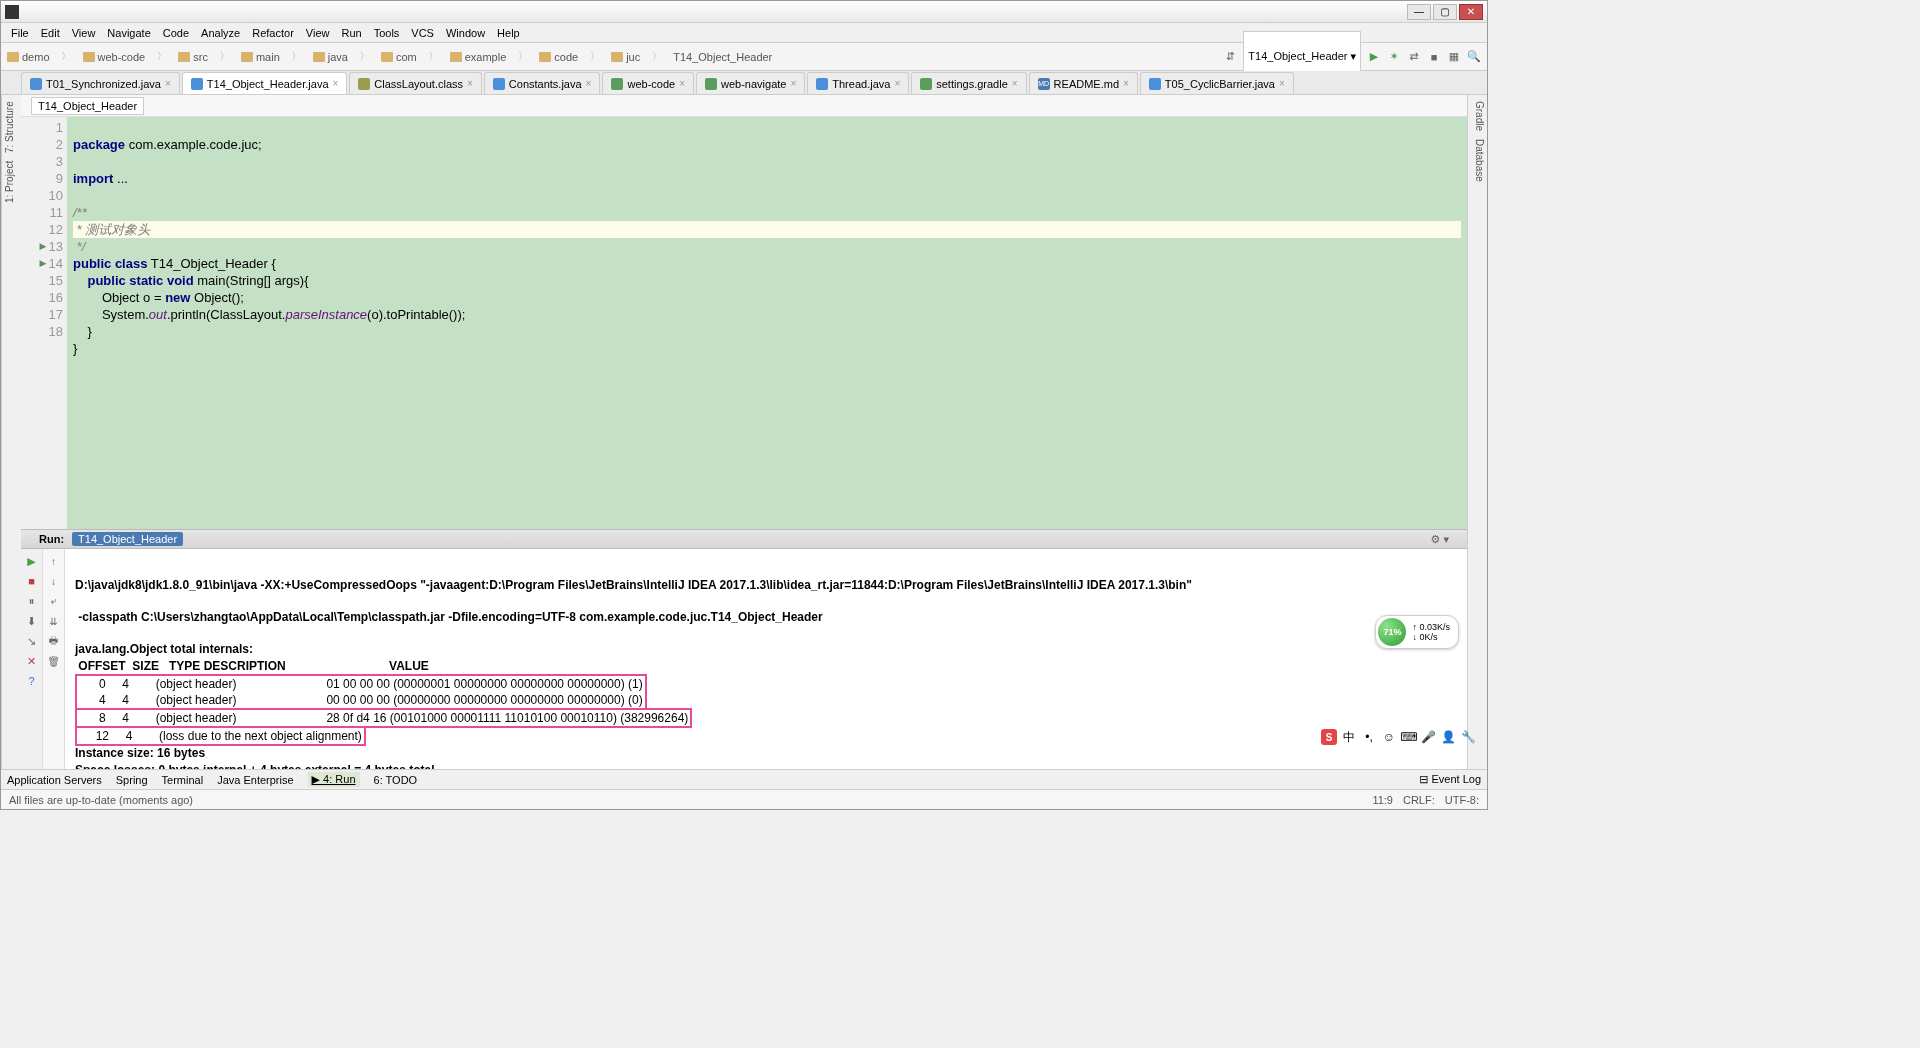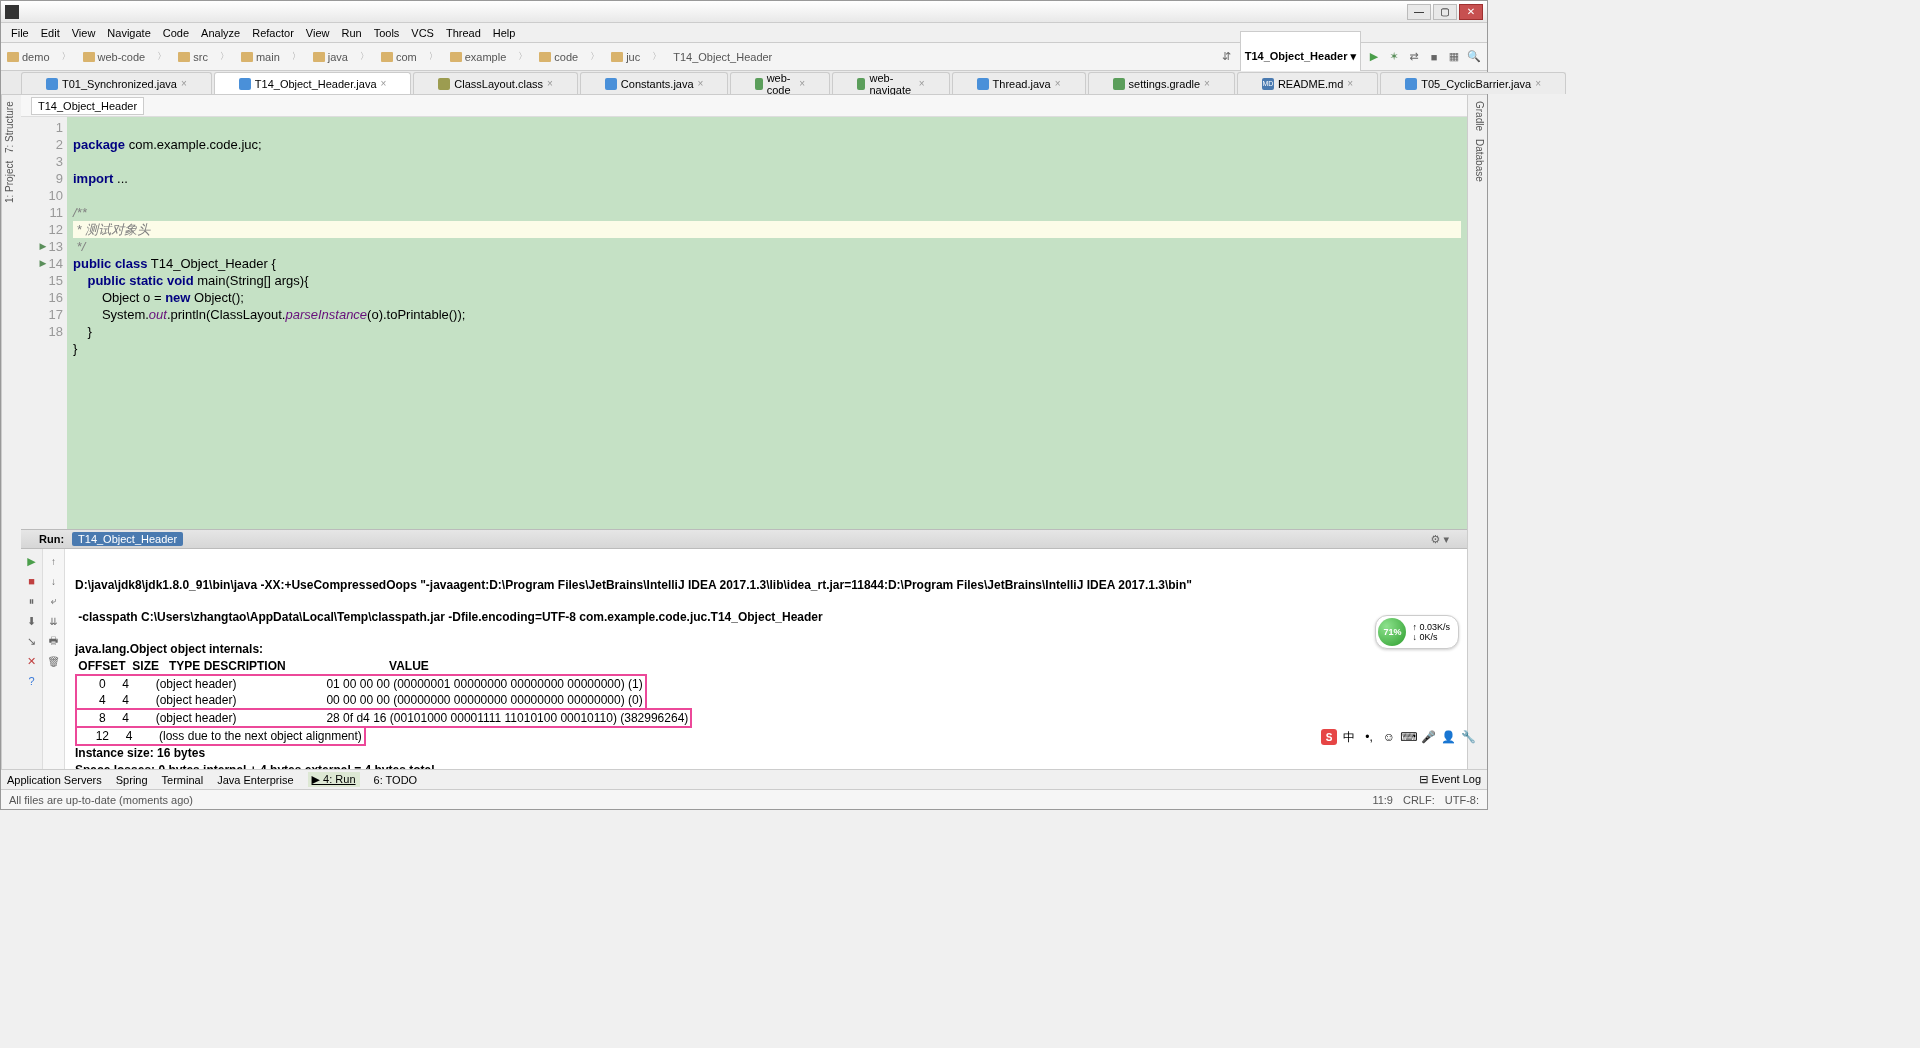--- a/index.html
+++ b/index.html
@@ -16,27 +16,27 @@
 
 .menubar { height: 20px; background: #f0f0f0; display: flex; align-items: center; padding: 0 4px; border-bottom: 1px solid #ccc; font-size: 11px; }
 .menubar span { padding: 2px 6px; cursor: pointer; }
 
 
 .navbar { height: 28px; background: #f4f4f4; display: flex; align-items: center; padding: 0 6px; border-bottom: 1px solid #ccc; font-size: 11px; gap: 2px; }
 .crumb { color: #555; cursor: pointer; display: flex; align-items: center; gap: 3px; }
 .crumb .folder-icon { width: 12px; height: 10px; background: #d9b36c; border-radius: 1px; display: inline-block; }
 .crumb-sep { color: #999; font-size: 9px; }
 .nav-right { margin-left: auto; display: flex; gap: 6px; align-items: center; }
-.nav-drop { border: 1px solid #ccc; padding: 18px 4px; background: #fff; font-weight: bold; }
+.nav-drop { border: 1px solid #ccc; padding: 18px 4px; background: #fff; }
 .nav-icon { width: 14px; height: 14px; display: inline-flex; align-items: center; justify-content: center; color: #666; cursor: pointer; }
 .run-tri { color: #4a9e4a; }
 
 
 .tabs { height: 24px; background: #eaeaea; display: flex; align-items: flex-end; padding-left: 20px; border-bottom: 1px solid #ccc; font-size: 11px; }
-.tab { height: 22px; padding: 0 24px; display: flex; align-items: center; gap: 4px; border: 1px solid #ccc; border-bottom: none; background: #ececec; cursor: pointer; margin-right: 2px; border-radius: 3px 3px 0 0; }
+.tab { height: 22px; padding: 0 8px; display: flex; align-items: center; gap: 4px; border: 1px solid #ccc; border-bottom: none; background: #ececec; cursor: pointer; margin-right: 2px; border-radius: 3px 3px 0 0; }
 .tab.active { background: #fff; }
 .tab .f-icon { width: 12px; height: 12px; border-radius: 2px; }
 .fi-java { background: #4a90d9; }
 .fi-class { background: #9c9c50; }
 .fi-gradle { background: #5b9e5b; }
 .fi-md { background: #4a7ab0; color:#fff; font-size:7px; text-align:center; line-height:12px; }
 .tab .x { color: #999; font-size: 10px; }
 
 
 .main { flex: 1; display: flex; position: relative; overflow: hidden; }
@@ -111,21 +111,21 @@
       <span>Edit</span>
       <span>View</span>
       <span>Navigate</span>
       <span>Code</span>
       <span>Analyze</span>
       <span>Refactor</span>
       <span>View</span>
       <span>Run</span>
       <span>Tools</span>
       <span>VCS</span>
-      <span>Thread</span>
+      <span>Window</span>
       <span>Help</span>
     </div>
 
   <div class="navbar">
     <div id="crumbs" style="display:flex; align-items:center; gap:12px;">
         <span class="crumb">
           <span class="folder-icon"></span>
           <span>demo</span>
         </span>
         <span class="crumb-sep">〉</span>
@@ -330,21 +330,21 @@
           <span>↑</span>
           <span>↓</span>
           <span>⤶</span>
           <span>⇊</span>
           <span>🖶</span>
           <span>🗑</span>
         </div>
         <div class="console">
 <div class="wrap"><span class="hdr">D:\java\jdk8\jdk1.8.0_91\bin\java -XX:+UseCompressedOops "-javaagent:D:\Program Files\JetBrains\IntelliJ IDEA 2017.1.3\lib\idea_rt.jar=11844:D:\Program Files\JetBrains\IntelliJ IDEA 2017.1.3\bin"</span></div>
 <div class="wrap"><span class="hdr"> -classpath C:\Users\zhangtao\AppData\Local\Temp\classpath.jar -Dfile.encoding=UTF-8 com.example.code.juc.T14_Object_Header</span></div>
-<span class="hdr">java.lang.Object object internals:</span>
+<span class="hdr">java.lang.Object total internals:</span>
 <span class="hdr"> OFFSET  SIZE   TYPE DESCRIPTION                               VALUE</span>
 <span class="redbox">      0     4        (object header)                           01 00 00 00 (00000001 00000000 00000000 00000000) (1)
       4     4        (object header)                           00 00 00 00 (00000000 00000000 00000000 00000000) (0)</span>
 <span class="redbox">      8     4        (object header)                           28 0f d4 16 (00101000 00001111 11010100 00010110) (382996264)</span>
 <span class="redbox">     12     4        (loss due to the next object alignment)</span>
 <span class="hdr">Instance size: 16 bytes</span>
 <span class="hdr">Space losses: 0 bytes internal + 4 bytes external = 4 bytes total</span>
 
 
         </div>

